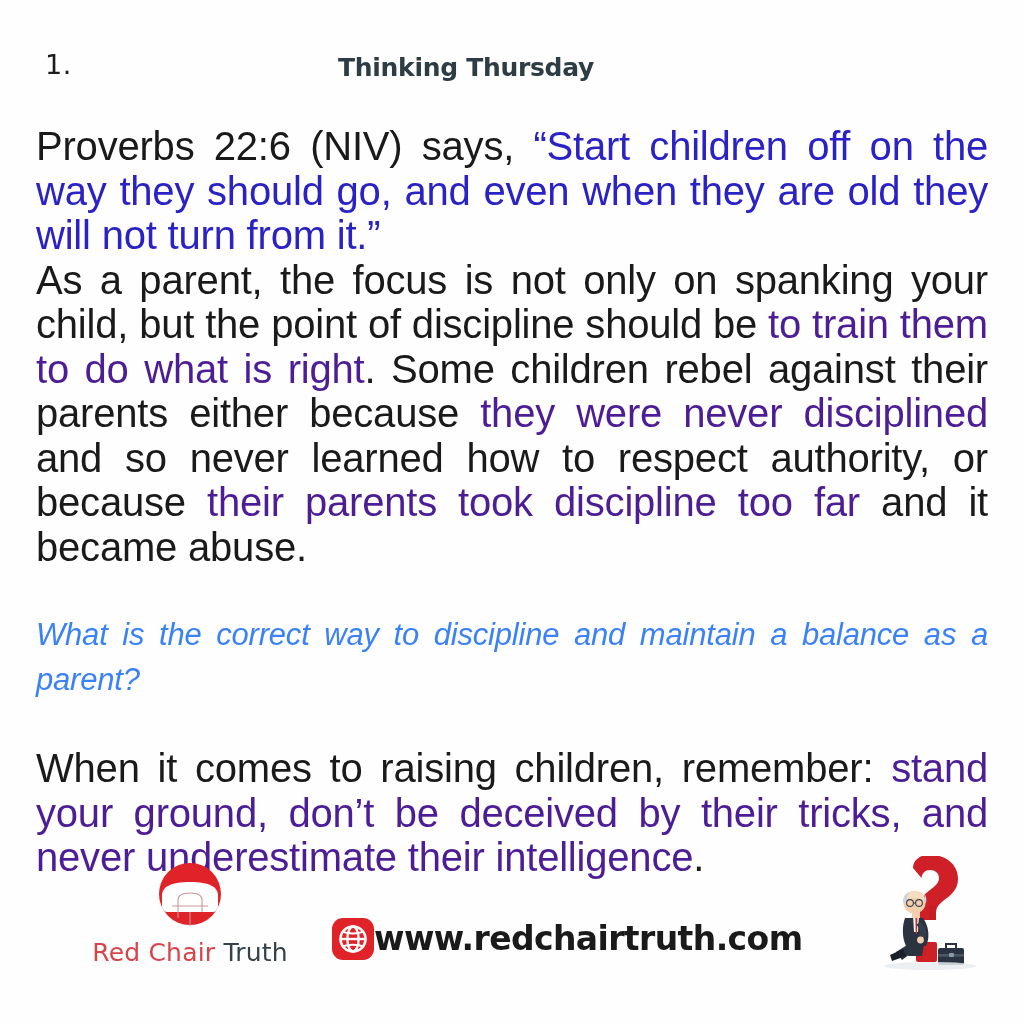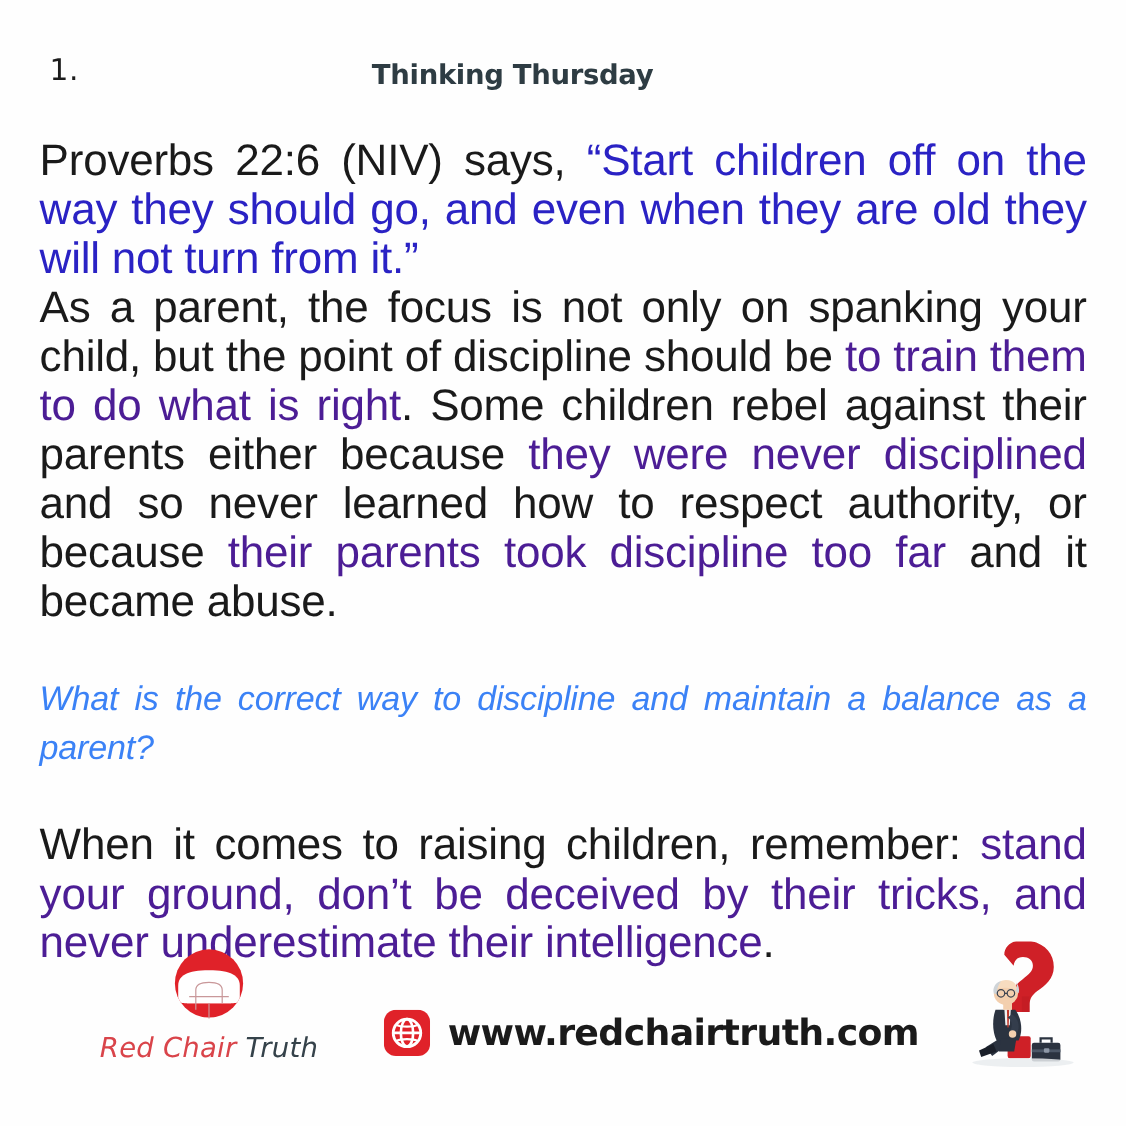--- a/index.html
+++ b/index.html
@@ -109,21 +109,20 @@
     height: 132px;
   }
 
   
   .brand {
     position: absolute;
     left: 60px;
     bottom: 38px;
     width: 260px;
     text-align: center;
-    font-style: italic;
   }
   .brand-mark {
     width: 84px;
     height: 74px;
     margin: 0 auto 2px auto;
     display: block;
   }
   .brand-name {
     font-size: 25px;
     line-height: 30px;
@@ -135,22 +134,20 @@
   .brand-red  { color: #d9444a; }
   .brand-dark { color: #35424a; font-weight: 500; }
 
   
   .website {
     position: absolute;
     left: 332px;
     bottom: 46px;
     display: flex;
     align-items: center;
-    gap: 16px;
-    margin-left: 17px;
   }
   .globe-icon {
     width: 42px;
     height: 42px;
     flex: 0 0 42px;
     display: block;
   }
   .website-text {
     font-size: 33px;
     line-height: 40px;

